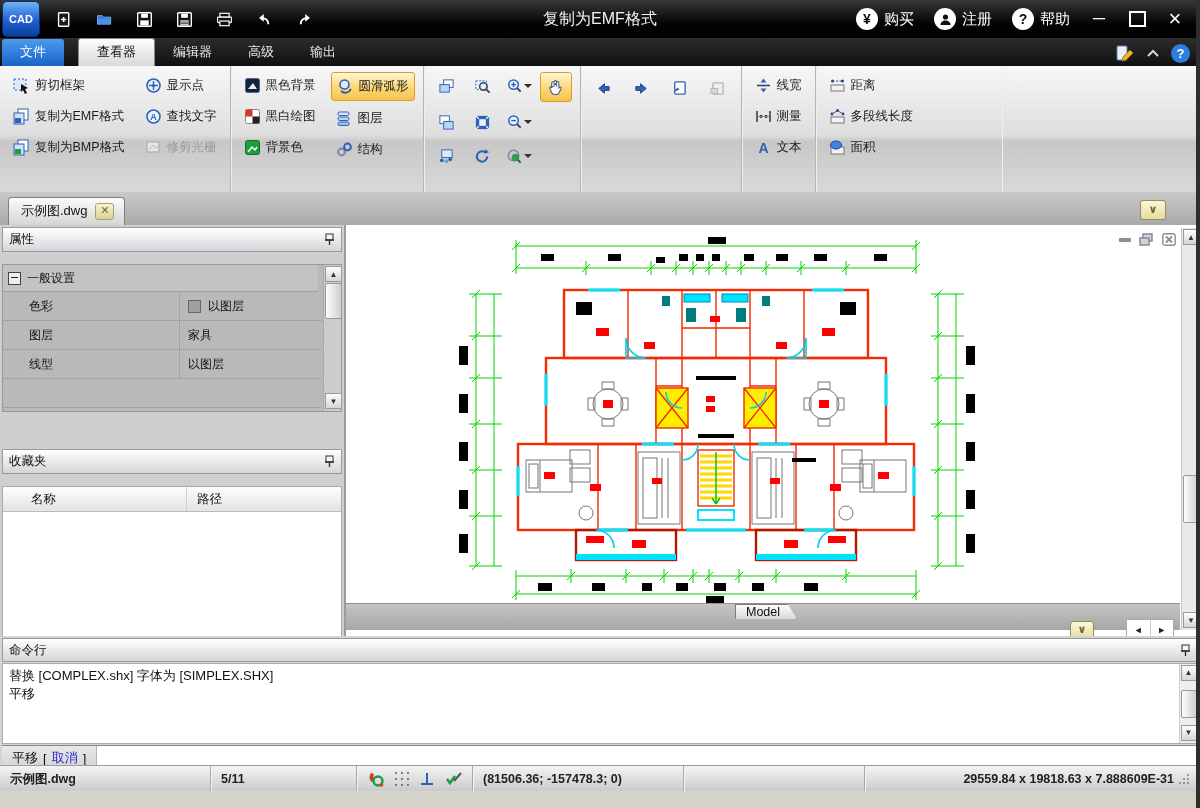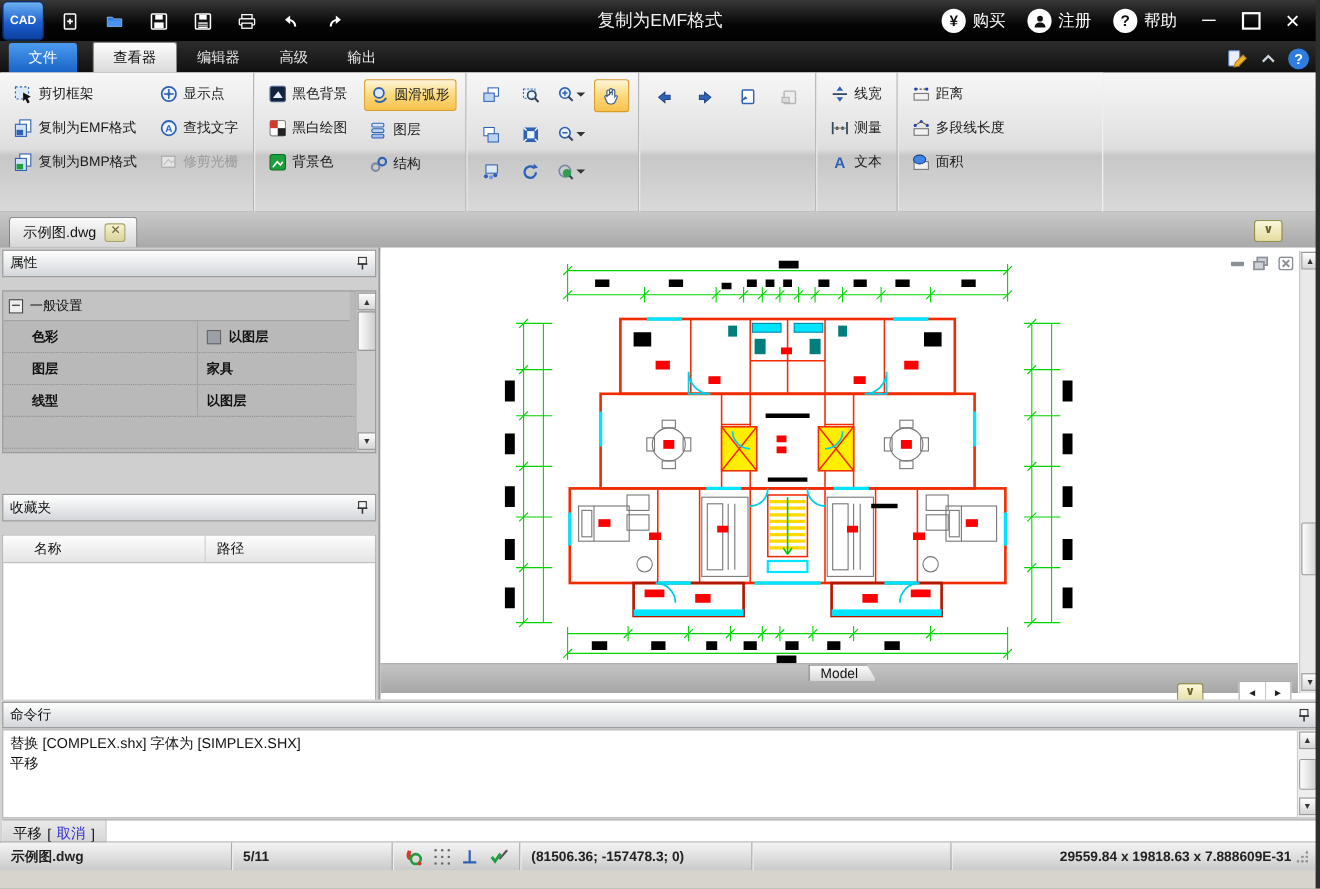--- a/index.html
+++ b/index.html
@@ -15,21 +15,21 @@
   .qbtn{width:34px;height:30px;display:flex;align-items:center;justify-content:center;margin:0 3px;border-radius:3px;}
   .title-center{position:absolute;left:0;right:0;text-align:center;font-size:16px;color:#f2f2f2;pointer-events:none;}
   .tb-right{margin-left:auto;display:flex;align-items:center;gap:4px;padding-right:8px;}
   .tb-link{display:flex;align-items:center;gap:6px;color:#fff;font-size:15px;padding:0 8px;}
   .circ-ic{width:22px;height:22px;border-radius:50%;background:#fff;color:#111;display:flex;align-items:center;justify-content:center;
     font-weight:bold;font-size:14px;}
   .winbtn{width:34px;height:26px;display:flex;align-items:center;justify-content:center;color:#fff;font-size:17px;}
   
   .tabrow{left:0;top:38px;width:1200px;height:28px;background:linear-gradient(#2c2c2c,#101010);display:flex;align-items:flex-end;}
   .mtab{padding:4px 18px 5px 18px;color:#e8e8e8;font-size:13px;}
-  .mtab.file{background:linear-gradient(#4d9bf0,#1863c6);color:#fff;margin-left:8px;border-radius:3px 3px 0 0;}
+  .mtab.file{background:linear-gradient(#4d9bf0,#1863c6);color:#fff;margin-left:2px;border-radius:3px 3px 0 0;}
   .mtab.active{background:linear-gradient(#fdfdfd,#d9d9d9);color:#111;border-radius:3px 3px 0 0;border:1px solid #888;border-bottom:none;}
   .tabrow-right{margin-left:auto;display:flex;align-items:center;gap:10px;padding-right:10px;padding-bottom:3px;}
   
   .ribbon{left:0;top:66px;width:1200px;height:126px;background:linear-gradient(#f7f7f7,#dedede 55%,#c7c7c7 60%,#d9d9d9);
     border-bottom:1px solid #8f8f8f;display:flex;}
   .rgroup{position:relative;height:100%;padding:6px 8px 18px 8px;border-right:1px solid #b5b5b5;box-shadow:1px 0 0 #efefef;}
   .rglabel{position:absolute;bottom:2px;left:0;right:0;text-align:center;color:#555;font-size:12px;}
   .rcols{display:flex;gap:10px;}
   .rcol{display:flex;flex-direction:column;gap:4px;}
   .rbtn{display:flex;align-items:center;gap:5px;height:27px;padding:0 5px;border-radius:3px;font-size:12.5px;white-space:nowrap;color:#1a1a1a;}
@@ -49,21 +49,21 @@
     color:#6b6428;font-size:11px;text-align:center;line-height:16px;font-weight:bold;}
   
   .leftpanel{left:0;top:225px;width:344px;height:411px;background:#cfcfcf;border-right:2px solid #9b9b9b;}
   .phead{height:23px;background:linear-gradient(#ffffff,#d3d6da);border:1px solid #9a9a9a;display:flex;align-items:center;
     padding:0 6px;font-size:12.5px;justify-content:space-between;margin:2px 2px 12px 2px;}
   .combo{height:24px;margin:3px 2px 2px 2px;background:linear-gradient(#ffffff,#e8e8e8);border:1px solid #7a7a7a;
     display:flex;align-items:center;justify-content:space-between;padding:0 7px;font-size:12.5px;}
   .combo .caret{border-top-color:#222;}
   .pgrid{margin:2px 2px 0 2px;background:#b9b9b9;border:1px solid #999;height:146px;position:relative;overflow:hidden;}
   .pg-scroll{position:absolute;right:0;top:0;bottom:0;width:17px;background:#ccc;border-left:1px solid #aaa;}
-  .pg-row{display:flex;height:28px;align-items:center;border-bottom:1px dotted #8f8f8f;margin-right:17px;font-weight:bold;}
+  .pg-row{display:flex;height:28px;align-items:center;border-bottom:1px dotted #8f8f8f;margin-right:17px;}
   .pg-row .n{width:150px;padding-left:26px;border-right:1px solid #a5a5a5;align-self:stretch;display:flex;align-items:center;}
   .pg-row .v{padding-left:8px;display:flex;align-items:center;gap:7px;}
   .pg-ghead{display:flex;height:26px;align-items:center;border-bottom:1px solid #a0a0a0;margin-right:23px;background:#c3c3c3;}
   .expbox{width:11px;height:11px;border:1px solid #444;background:#eee;margin:0 6px 0 5px;position:relative;}
   .expbox::after{content:"";position:absolute;left:2px;right:2px;top:4px;height:1px;background:#222;}
   .swatch{width:11px;height:11px;background:#9aa0a6;border:1px solid #666;}
   .sb-arrow{width:15px;height:14px;margin:1px;background:linear-gradient(#fdfdfd,#d6d6d6);border:1px solid #999;
     display:flex;align-items:center;justify-content:center;font-size:8px;color:#333;}
   .sb-thumb{width:15px;height:34px;margin:1px;background:linear-gradient(90deg,#fdfdfd,#cfcfcf);border:1px solid #999;border-radius:2px;}
   .favhead-row{display:flex;height:24px;align-items:center;background:linear-gradient(#fdfdfd,#e4e4e4);border-bottom:1px solid #bbb;font-size:12.5px;}

